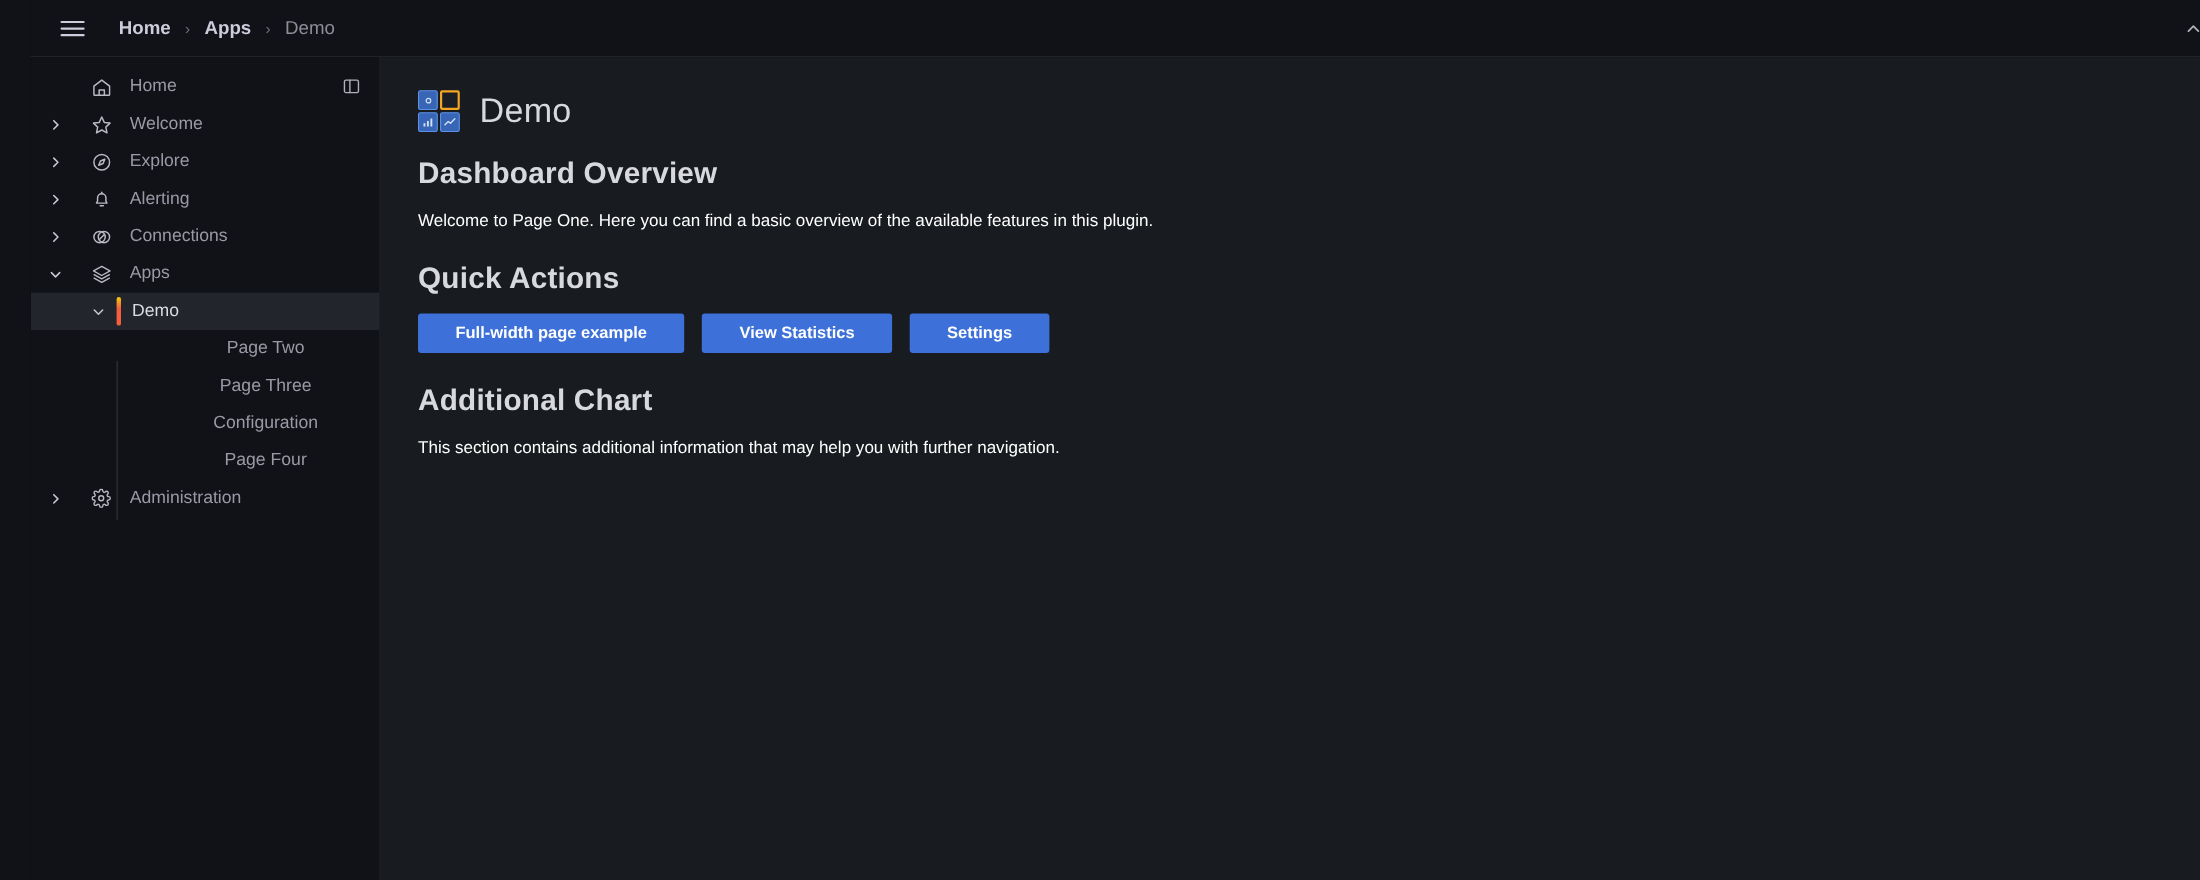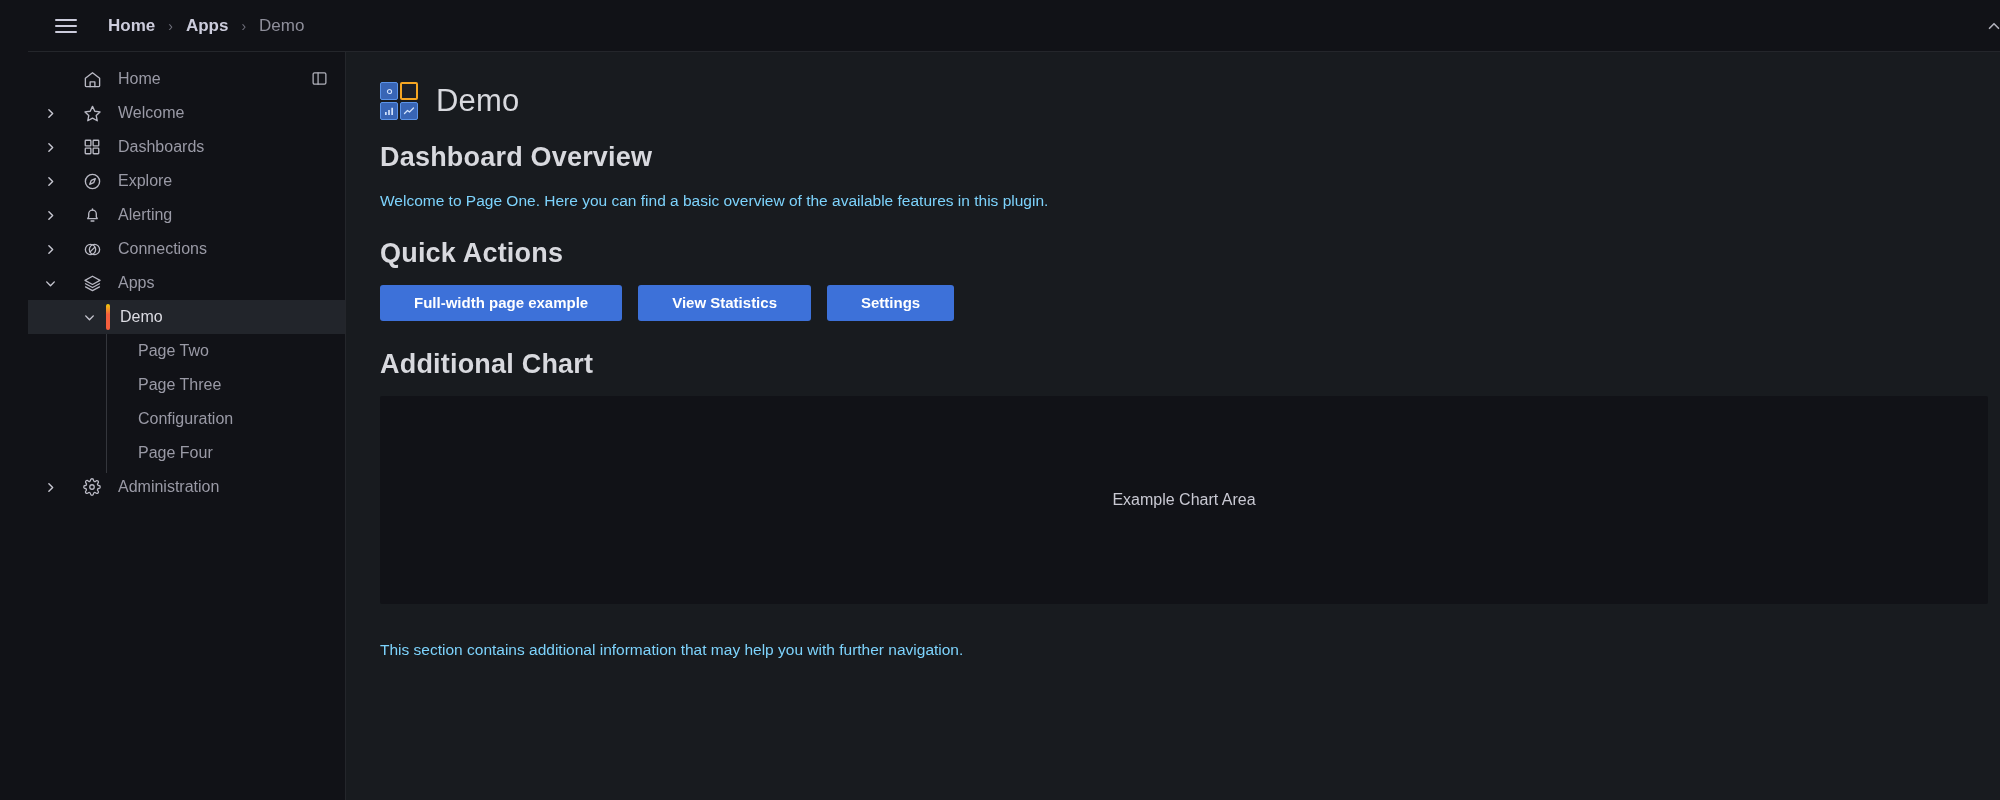--- a/index.html
+++ b/index.html
@@ -165,20 +165,21 @@
     color: #9a9aa6;
     white-space: nowrap;
     padding-left: 6px;
   }
   .nav-row.active .nav-label { color: #dcdce3; }
   .nav-row.level1 .nav-label { color: #9a9aa6; }
 
   
   .nav-row.level2 {
     padding-left: 110px;
+    justify-content: center;
   }
   .nav-row.level2 .nav-label { padding-left: 0; color: #9a9aa6; }
 
   .tree-line {
     position: absolute;
     left: 78px;
     width: 1px;
     background: #34363c;
   }
 
@@ -247,21 +248,21 @@
   h2.section {
     font-size: 27px;
     font-weight: bold;
     color: #d8d9de;
     margin-bottom: 16px;
     letter-spacing: .2px;
   }
 
   p.para {
     font-size: 15.5px;
-    color: #7dd3fc;
+    color: #ffffff;
     line-height: 1.5;
     margin-bottom: 26px;
   }
 
   .btn-row {
     display: flex;
     gap: 16px;
     margin-bottom: 28px;
   }
   .btn {
@@ -353,36 +354,20 @@
             </svg>
         </div>
         <div class="icon-slot">
           <svg width="19" height="19" viewBox="0 0 24 24" fill="none" stroke="currentColor" stroke-width="1.7" stroke-linecap="round" stroke-linejoin="round">
             <polygon points="12 3 14.9 9.2 21.5 10 16.7 14.6 18 21.2 12 17.9 6 21.2 7.3 14.6 2.5 10 9.1 9.2"></polygon>
           </svg>
         </div>
         <div class="nav-label">Welcome</div>
       </div>
 
-      <div class="nav-row level1">
-        <div class="chev-slot">
-          <svg width="13" height="13" viewBox="0 0 24 24" fill="none" stroke="currentColor" stroke-width="2.6" stroke-linecap="round" stroke-linejoin="round">
-              <polyline points="9 5 16 12 9 19"></polyline>
-            </svg>
-        </div>
-        <div class="icon-slot">
-          <svg width="18" height="18" viewBox="0 0 24 24" fill="none" stroke="currentColor" stroke-width="1.8">
-            <rect x="3" y="3" width="7.5" height="7.5" rx="1"></rect>
-            <rect x="13.5" y="3" width="7.5" height="7.5" rx="1"></rect>
-            <rect x="3" y="13.5" width="7.5" height="7.5" rx="1"></rect>
-            <rect x="13.5" y="13.5" width="7.5" height="7.5" rx="1"></rect>
-          </svg>
-        </div>
-        <div class="nav-label">Dashboards</div>
-      </div>
 
       <div class="nav-row level1">
         <div class="chev-slot">
           <svg width="13" height="13" viewBox="0 0 24 24" fill="none" stroke="currentColor" stroke-width="2.6" stroke-linecap="round" stroke-linejoin="round">
               <polyline points="9 5 16 12 9 19"></polyline>
             </svg>
         </div>
         <div class="icon-slot">
           <svg width="19" height="19" viewBox="0 0 24 24" fill="none" stroke="currentColor" stroke-width="1.7" stroke-linecap="round" stroke-linejoin="round">
             <circle cx="12" cy="12" r="9"></circle>
@@ -516,22 +501,19 @@
       <h2 class="section">Quick Actions</h2>
 
       <div class="btn-row">
         <button class="btn">Full-width page example</button>
         <button class="btn">View Statistics</button>
         <button class="btn">Settings</button>
       </div>
 
       <h2 class="section">Additional Chart</h2>
 
-      <div class="chart-box">
-        <div class="chart-box-label">Example Chart Area</div>
-      </div>
 
 
       <p class="para">This section contains additional information that may help you with further navigation.</p>
 
     </div>
   </div>
 </div>
 
 </body></html>

